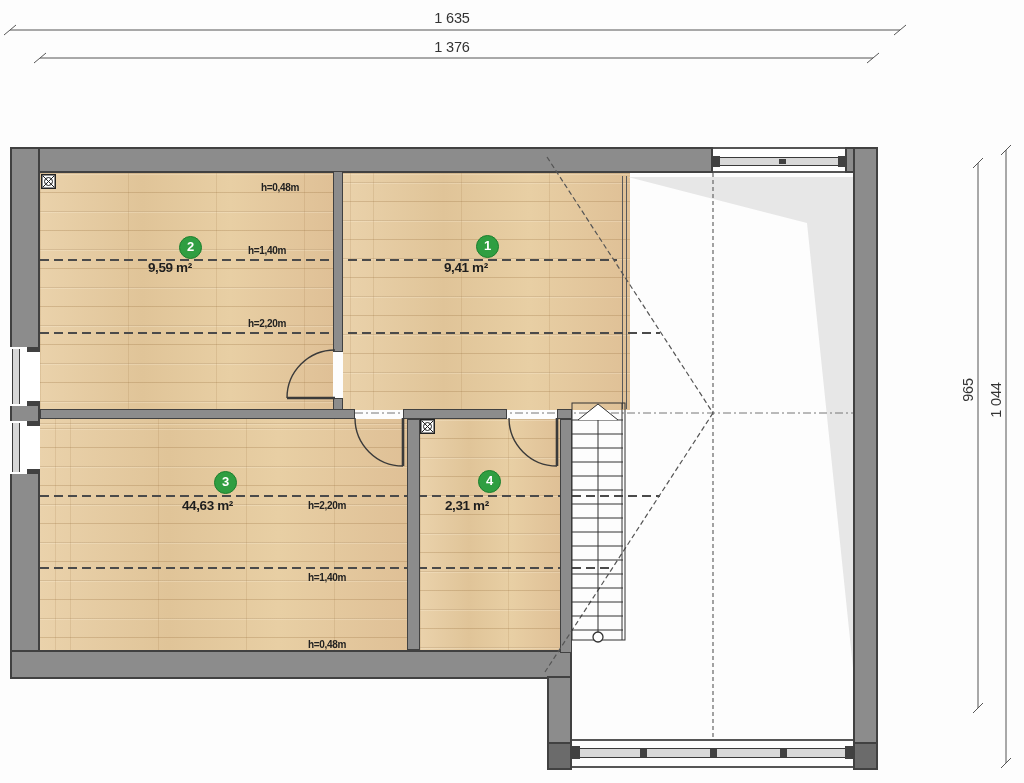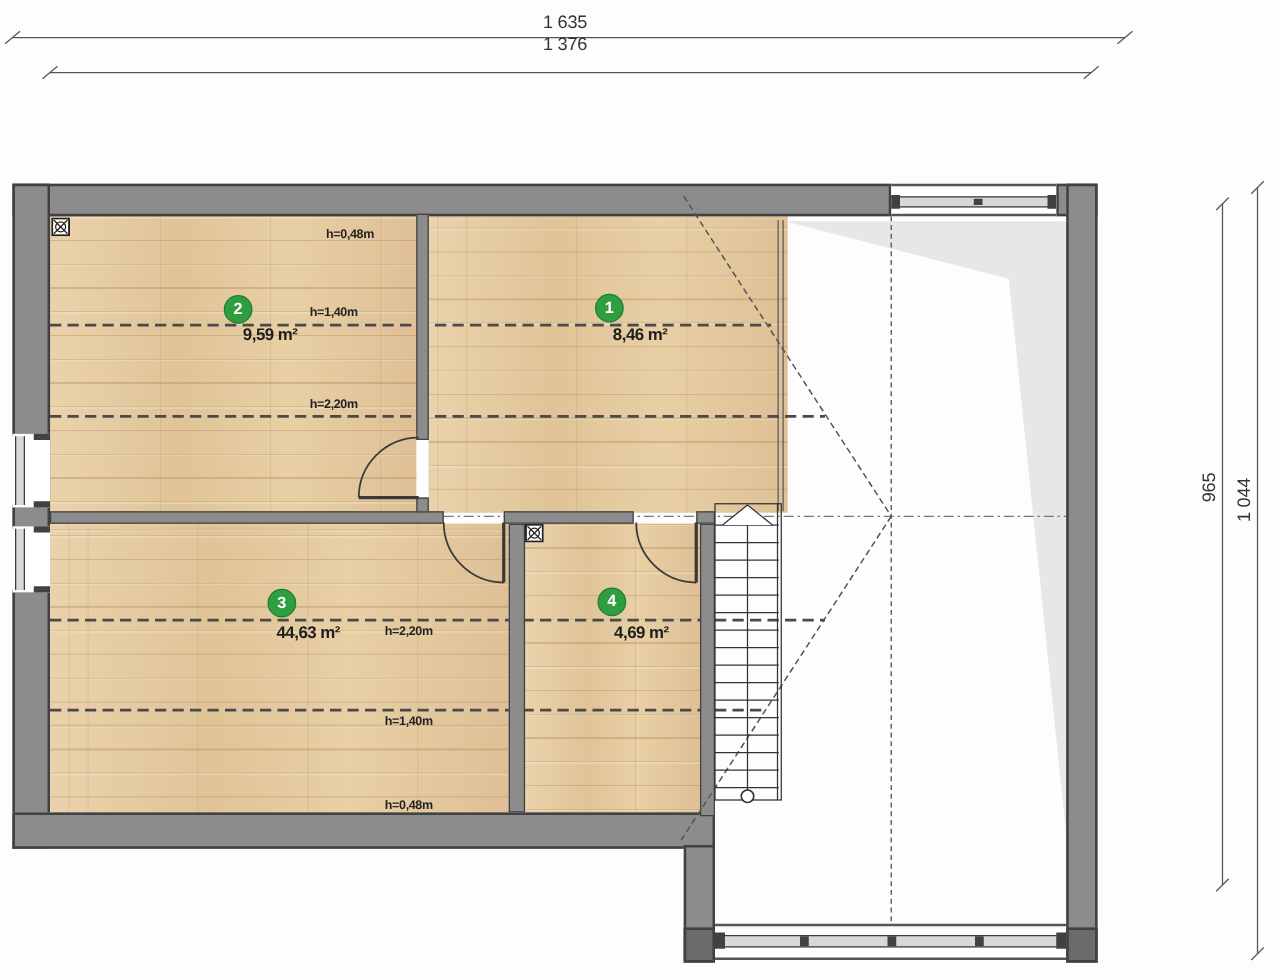--- a/index.html
+++ b/index.html
@@ -28,21 +28,21 @@
   .gzh{position:absolute;background:#d8d8d8;border-top:1.5px solid #3a3a3a;border-bottom:1.5px solid #3a3a3a;box-sizing:border-box;}
   .cap{position:absolute;background:#414141;}
   .hline{position:absolute;background:#555;}
   
   .roomnum{
     position:absolute;width:23px;height:23px;border-radius:50%;
     background:#2f9e41;border:1.5px solid #1c7f2e;box-sizing:border-box;
     color:#fff;font-size:13px;font-weight:bold;text-align:center;line-height:20px;
   }
   .area{
-    position:absolute;width:90px;text-align:right;font-size:13.5px;font-weight:bold;
+    position:absolute;width:90px;text-align:left;font-size:13.5px;font-weight:bold;
     color:#1e1e1e;letter-spacing:-0.4px;
   }
   .hlabel{
     position:absolute;width:70px;text-align:center;font-size:10px;font-weight:bold;
     color:#222;letter-spacing:-0.3px;
   }
   .dimtext{
     position:absolute;width:100px;text-align:center;font-size:14.5px;color:#333;letter-spacing:-0.2px;
   }
   .dimtext.vert{transform:rotate(-90deg);}
@@ -201,33 +201,33 @@
       <line x1="2" y1="2" x2="13" y2="13" stroke="#222" stroke-width="1"></line>
       <line x1="13" y1="2" x2="2" y2="13" stroke="#222" stroke-width="1"></line>
       <circle cx="7.5" cy="7.5" r="4" fill="none" stroke="#222" stroke-width="1"></circle>
     </svg>
   </div>
 
   <div class="roomnum" style="left:179px;top:236px;">2</div>
   <div class="area" style="left:148px;top:260px;">9,59 m²</div>
 
   <div class="roomnum" style="left:476px;top:235px;">1</div>
-  <div class="area" style="left:444px;top:260px;">8,46 m²</div>
+  <div class="area" style="left:444px;top:260px;">9,41 m²</div>
 
   <div class="roomnum" style="left:214px;top:471px;">3</div>
   <div class="area" style="left:182px;top:498px;">44,63 m²</div>
 
   <div class="roomnum" style="left:478px;top:470px;">4</div>
-  <div class="area" style="left:445px;top:498px;">4,69 m²</div>
+  <div class="area" style="left:445px;top:498px;">2,31 m²</div>
 
   <div class="hlabel" style="left:245px;top:182px;">h=0,48m</div>
   <div class="hlabel" style="left:232px;top:245px;">h=1,40m</div>
   <div class="hlabel" style="left:232px;top:318px;">h=2,20m</div>
   <div class="hlabel" style="left:292px;top:500px;">h=2,20m</div>
   <div class="hlabel" style="left:292px;top:572px;">h=1,40m</div>
   <div class="hlabel" style="left:292px;top:639px;">h=0,48m</div>
 
   <div class="dimtext" style="left:402px;top:10px;">1 635</div>
-  <div class="dimtext" style="left:402px;top:28px;">1 376</div>
+  <div class="dimtext" style="left:402px;top:39px;">1 376</div>
   <div class="dimtext vert" style="left:918px;top:382px;width:100px;">965</div>
   <div class="dimtext vert" style="left:946px;top:392px;width:100px;">1 044</div>
 
 </div>
 
 </body></html>

